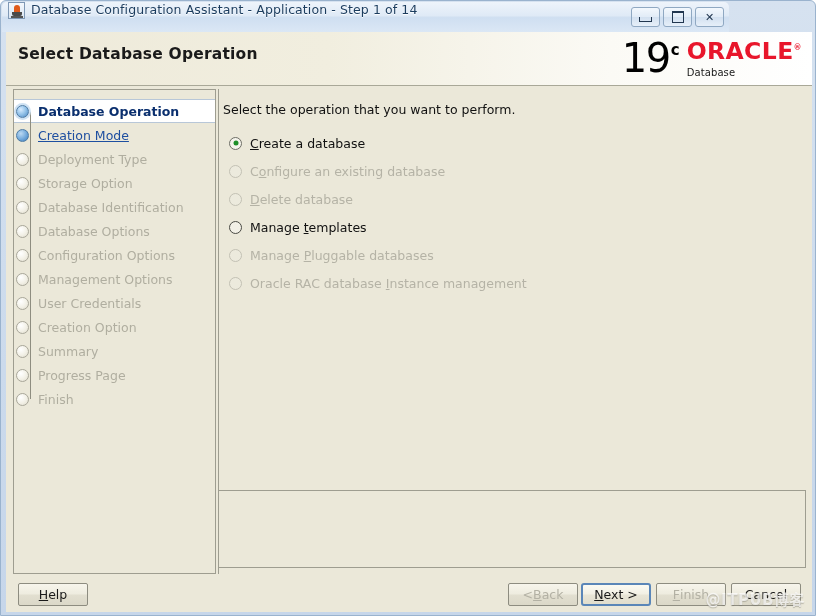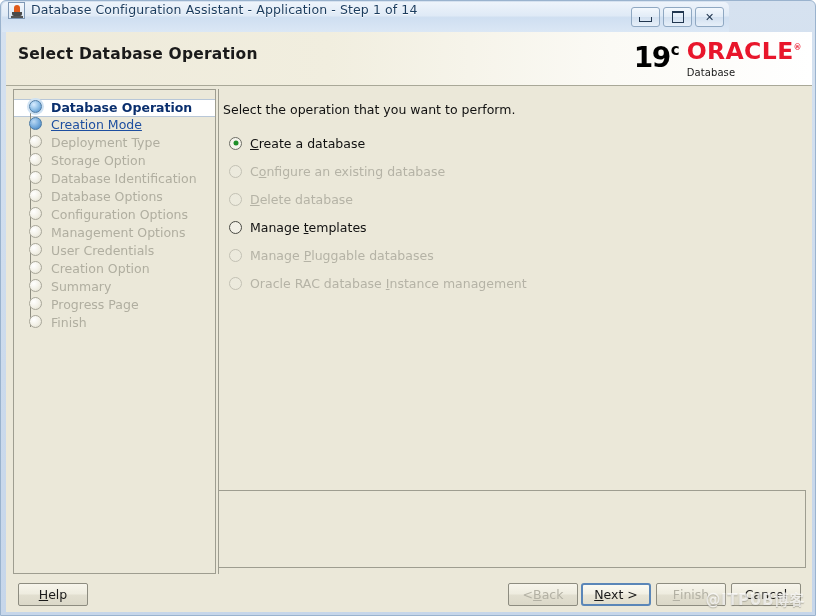--- a/index.html
+++ b/index.html
@@ -121,22 +121,22 @@
 
   #oracle-logo {
     position: absolute;
     right: 10px; top: 4px;
     height: 48px;
     display: flex;
     align-items: flex-start;
   }
   #logo-19 {
     font-family: "DejaVu Sans", "Liberation Sans", sans-serif;
-    font-size: 28px;
-    font-weight: bold;
+    font-size: 40px;
+    font-weight: normal;
     color: #000000;
     line-height: 44px;
     letter-spacing: -1.5px;
   }
   #logo-c {
     font-size: 15px;
     font-weight: bold;
     color: #000;
     line-height: 20px;
     margin-top: 4px;
@@ -185,24 +185,24 @@
     border: 1px solid #9e9d90;
     background: #ebe8d9;
     overflow: hidden;
   }
   #steps {
     position: relative;
     padding-top: 9px;
   }
   .step {
     position: relative;
-    height: 18px;
-    display: flex;
-    align-items: flex-start;
-    padding-left: 15px;
+    height: 24px;
+    display: flex;
+    align-items: center;
+    padding-left: 2px;
     box-sizing: border-box;
   }
   .step .bullet {
     width: 13px; height: 13px;
     border-radius: 50%;
     box-sizing: border-box;
     flex: 0 0 auto;
     margin-right: 9px;
     position: relative;
     z-index: 2;

